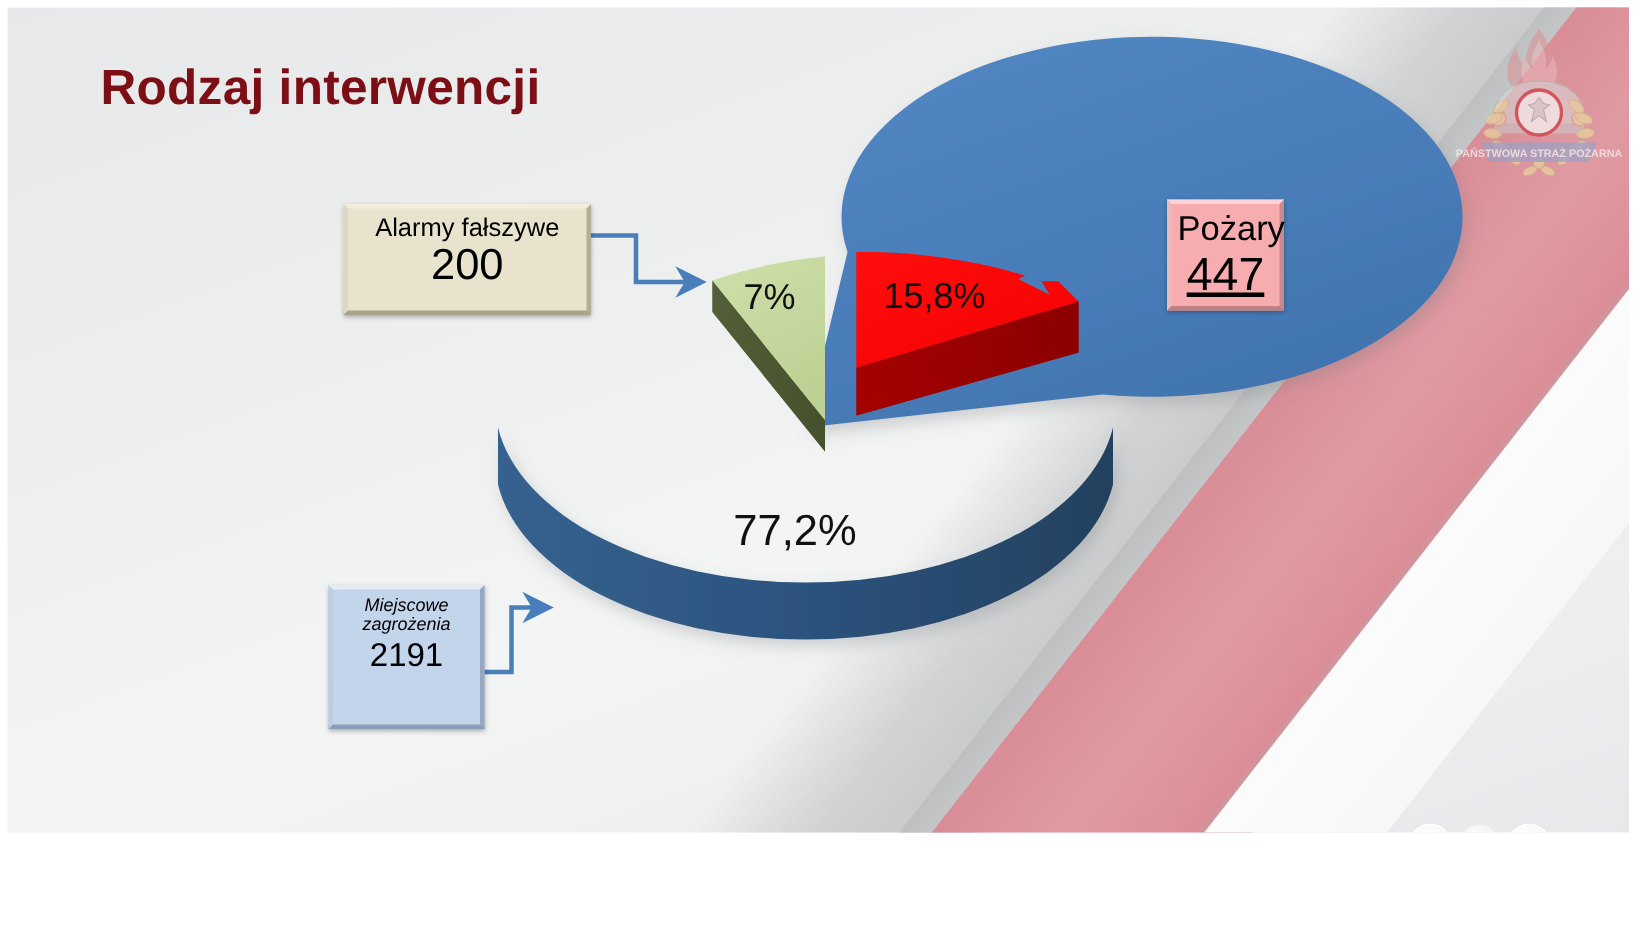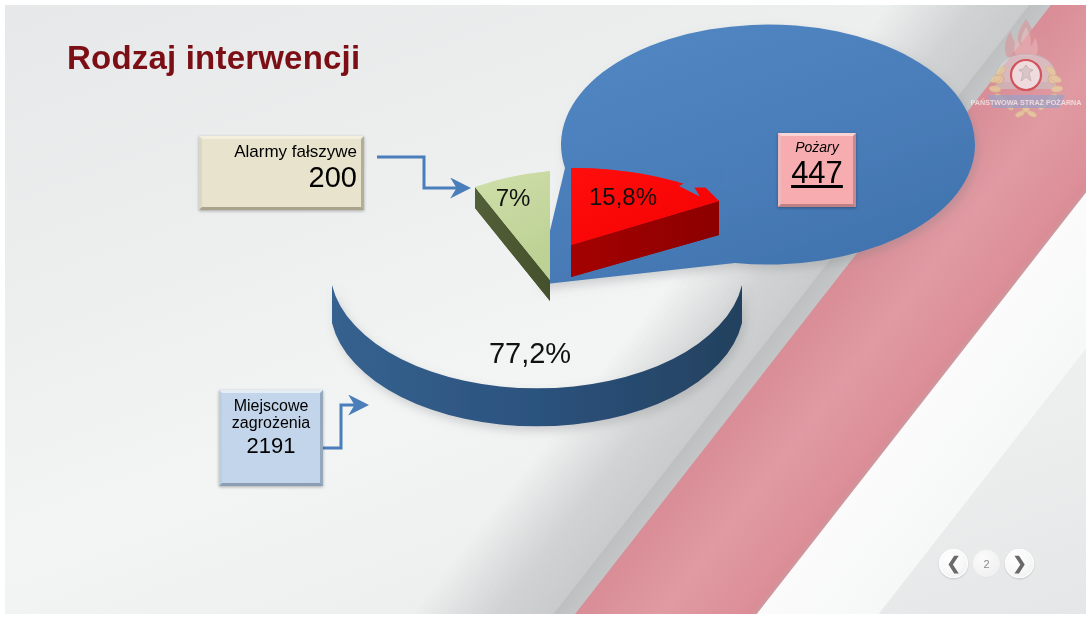--- a/index.html
+++ b/index.html
@@ -10,21 +10,21 @@
   body {
     width: 1091px;
     height: 621px;
     overflow: hidden;
     font-family: "Liberation Sans", sans-serif;
   }
 
   #slide {
     position: relative;
     width: 1091px;
-    height: 621px;
+    height: 555px;
     background: #ffffff;
     overflow: hidden;
   }
 
   
   #slide-canvas {
     position: absolute;
     left: 5px;
     top: 5px;
     width: 1081px;
@@ -125,53 +125,52 @@
     display: block;
     white-space: nowrap;
   }
   .callout .num {
     font-size: 30px;
     display: block;
     margin-top: 1px;
   }
 
   #box-alarmy {
-    left: 194px;
+    left: 224px;
     top: 131px;
     width: 165px;
     height: 74px;
     background: #e8e3cd;
     border-color: #f3efdf #b4ae96 #a9a38b #dcd7c1;
     box-shadow: 0 1px 3px rgba(0,0,0,0.30);
-    text-align: right;
   }
   #box-alarmy .num { font-size: 29px; }
 
   #box-pozary {
     left: 773px;
     top: 128px;
     width: 78px;
     height: 74px;
     background: #f7adb0;
     border-color: #fcd4d6 #c98a8d #bf8184 #eeb9bc;
     box-shadow: 0 1px 3px rgba(0,0,0,0.30);
   }
-  #box-pozary .cap { font-size: 14px; font-style: italic; }
+  #box-pozary .cap { font-size: 23px; }
   #box-pozary .num { font-size: 31px; text-decoration: underline; }
 
   #box-miejscowe {
     left: 214px;
     top: 385px;
     width: 104px;
     height: 96px;
     background: #c3d5ea;
     border-color: #e4edf6 #96a8bd #8c9eb3 #bccedf;
     box-shadow: 0 1px 3px rgba(0,0,0,0.30);
   }
-  #box-miejscowe .cap { font-size: 16px; }
+  #box-miejscowe .cap { font-size: 12px; font-style: italic; }
   #box-miejscowe .num { font-size: 22px; margin-top: 2px; }
 
   
   #pie-layer, #connector-layer {
     position: absolute;
     left: 0; top: 0;
     width: 1081px;
     height: 609px;
     overflow: visible;
   }

